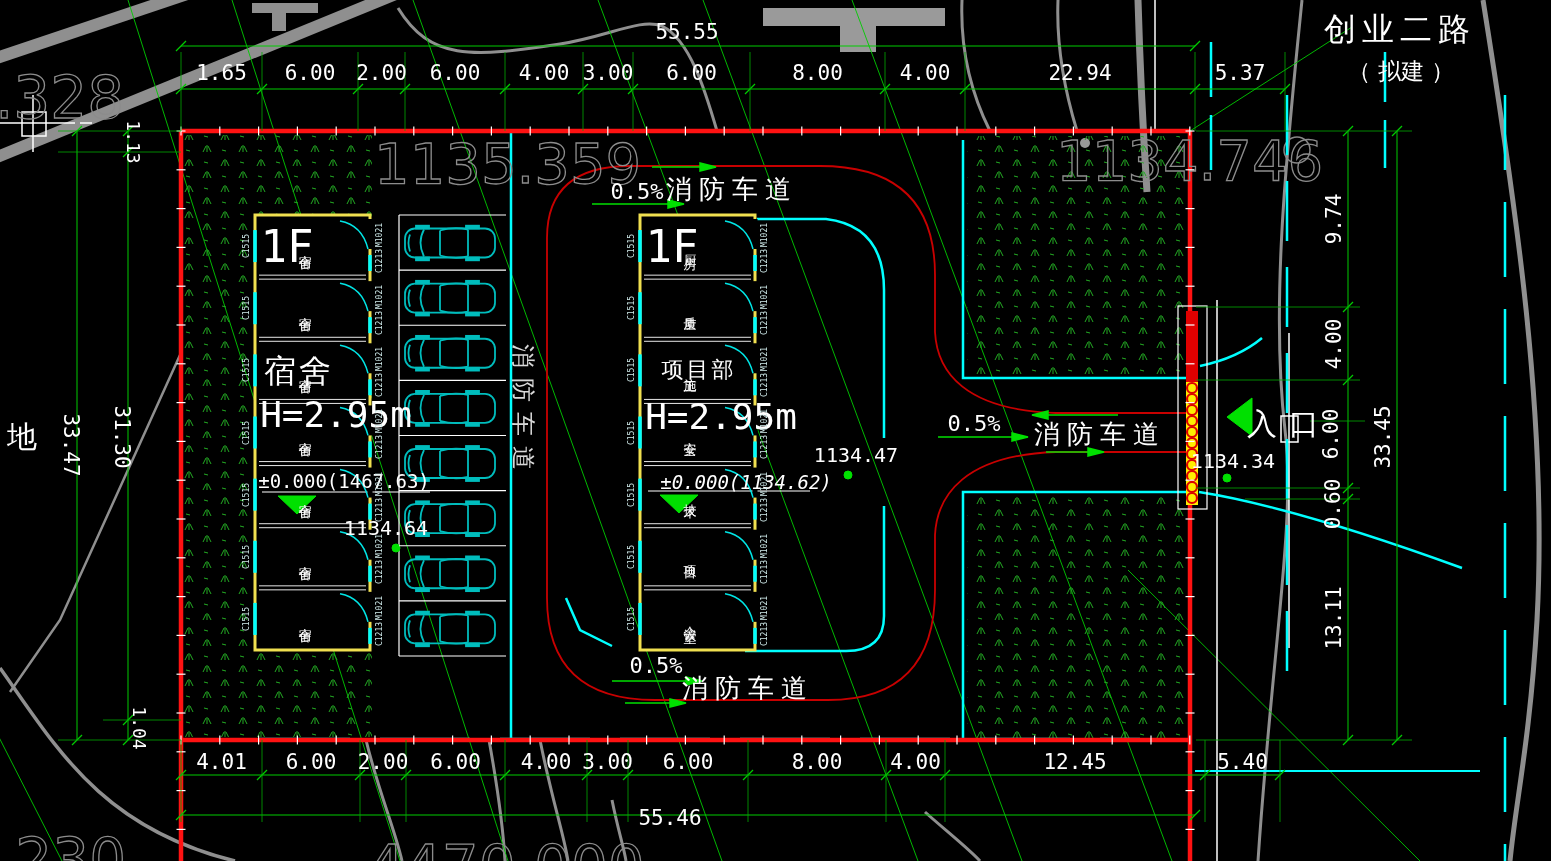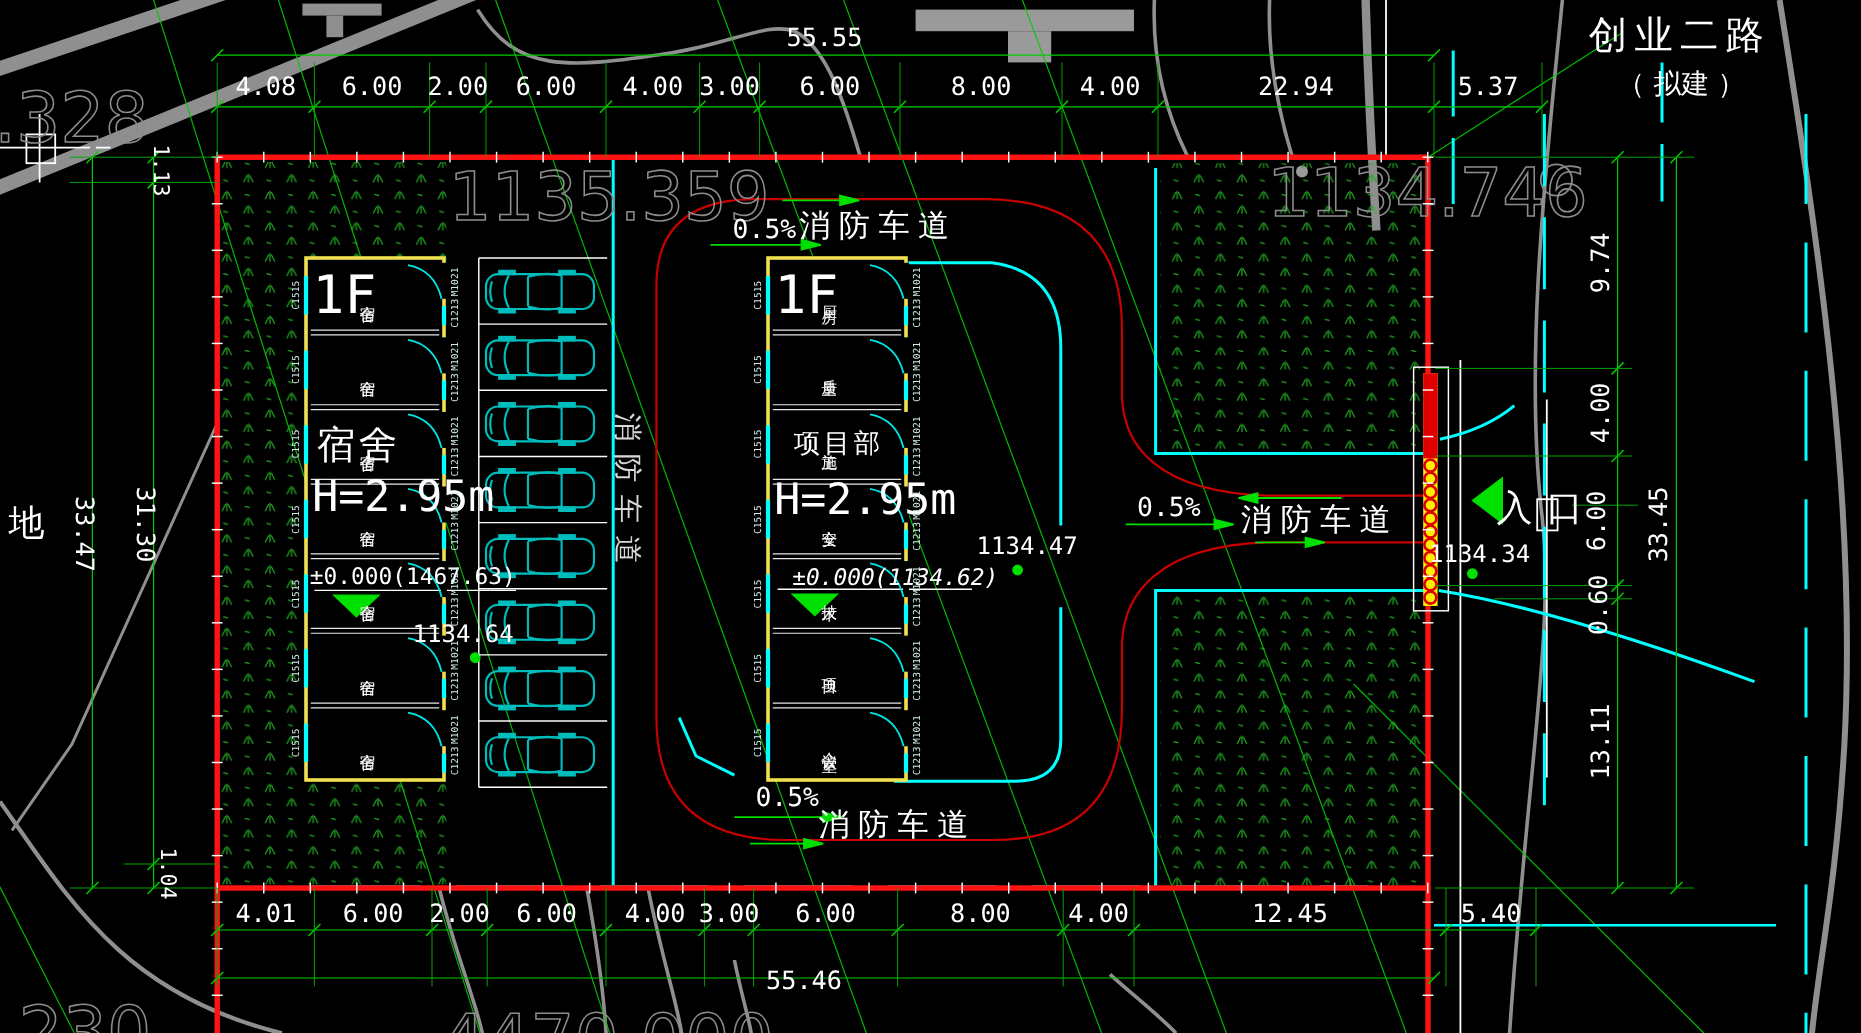--- a/index.html
+++ b/index.html
@@ -475,21 +475,21 @@
 <div class="t cjk" style="left:699px;top:372px;font-size:22px;letter-spacing:3px;font-family:Liberation Mono, monospace;">项目部</div>
 <div class="t" style="left:721px;top:417px;font-size:36px;">H=2.95m</div>
 <div class="t" style="left:746px;top:482px;font-size:19px;font-style:italic;">±0.000(1134.62)</div>
 <div class="t" style="left:856px;top:455px;font-size:20px;">1134.47</div>
 
 <div class="t" style="left:1233px;top:461px;font-size:20px;">1134.34</div>
 <div class="t cjk" style="left:1289px;top:424px;font-size:30px;letter-spacing:12px;">入口</div>
 
 <div class="t" style="left:687px;top:32px;font-size:21px;">55.55</div>
 <div class="t" style="left:670px;top:798px;font-size:21px;margin-top:20px;">55.46</div>
-<div class="t " style="left: 221.5px; top: 73px; font-size: 21px;">4.08</div>
+<div class="t " style="left: 221.5px; top: 73px; font-size: 21px;">1.65</div>
     <div class="t " style="left: 310px; top: 73px; font-size: 21px;">6.00</div>
     <div class="t " style="left: 381.5px; top: 73px; font-size: 21px;">2.00</div>
     <div class="t " style="left: 455px; top: 73px; font-size: 21px;">6.00</div>
     <div class="t " style="left: 544px; top: 73px; font-size: 21px;">4.00</div>
     <div class="t " style="left: 608px; top: 73px; font-size: 21px;">3.00</div>
     <div class="t " style="left: 691.5px; top: 73px; font-size: 21px;">6.00</div>
     <div class="t " style="left: 817.5px; top: 73px; font-size: 21px;">8.00</div>
     <div class="t " style="left: 925px; top: 73px; font-size: 21px;">4.00</div>
     <div class="t " style="left: 1080px; top: 73px; font-size: 21px;">22.94</div>
     <div class="t " style="left: 1240px; top: 73px; font-size: 21px;">5.37</div>

